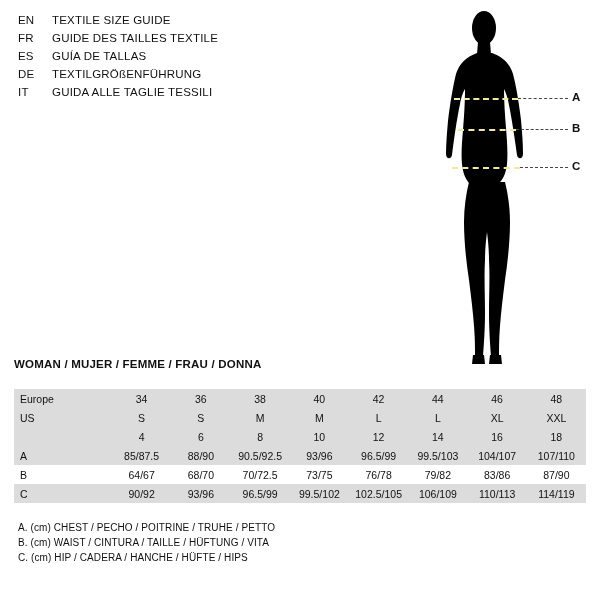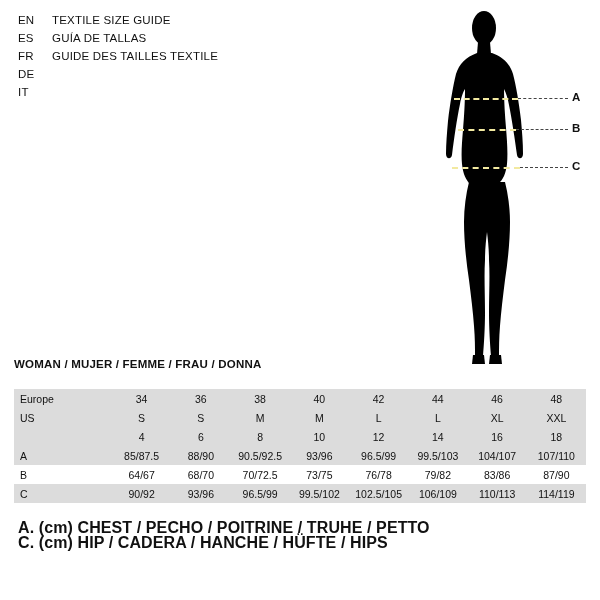--- a/index.html
+++ b/index.html
@@ -113,50 +113,52 @@
   .cell { text-align: center; }
 
   
   .notes {
     position: absolute;
     left: 18px;
     top: 520px;
     width: 560px;
   }
   .note {
-    font-size: 16px;
-    font-weight: bold;
+    font-size: 10px;
+    font-weight: normal;
     color: #111;
     line-height: 15px;
     letter-spacing: 0.1px;
   }
 </style>
 </head>
 <body>
 
 <div class="page">
 
   <div class="legend">
     <div class="legend-row">
       <div class="legend-code">EN</div>
       <div class="legend-text">TEXTILE SIZE GUIDE</div>
     </div>
     <div class="legend-row">
+      <div class="legend-code">FR</div>
+      <div class="legend-text">GUIDE DES TAILLES TEXTILE</div>
+    </div>
+    <div class="legend-row">
       <div class="legend-code">ES</div>
       <div class="legend-text">GUÍA DE TALLAS</div>
     </div>
     <div class="legend-row">
-      <div class="legend-code">FR</div>
-      <div class="legend-text">GUIDE DES TAILLES TEXTILE</div>
-    </div>
-    <div class="legend-row">
       <div class="legend-code">DE</div>
+      <div class="legend-text">TEXTILGRÖßENFÜHRUNG</div>
     </div>
     <div class="legend-row">
       <div class="legend-code">IT</div>
+      <div class="legend-text">GUIDA ALLE TAGLIE TESSILI</div>
     </div>
   </div>
 
   <div class="figure">
     <svg width="170" height="370" viewBox="0 0 170 370">
 
       <ellipse cx="64" cy="20" rx="12" ry="17" fill="#000000"></ellipse>
 
       <path d="M58,34 L70,34 L71,46 L57,46 Z" fill="#000000"></path>
 
@@ -295,16 +297,17 @@
           <td class="cell">106/109</td>
           <td class="cell">110/113</td>
           <td class="cell">114/119</td>
         </tr>
       </tbody>
     </table>
   </div>
 
   <div class="notes">
     <div class="note">A. (cm) CHEST / PECHO / POITRINE / TRUHE / PETTO</div>
+    <div class="note">B. (cm) WAIST / CINTURA / TAILLE / HÜFTUNG / VITA</div>
     <div class="note">C. (cm) HIP / CADERA / HANCHE / HÜFTE / HIPS</div>
   </div>
 
 </div>
 
 </body></html>

